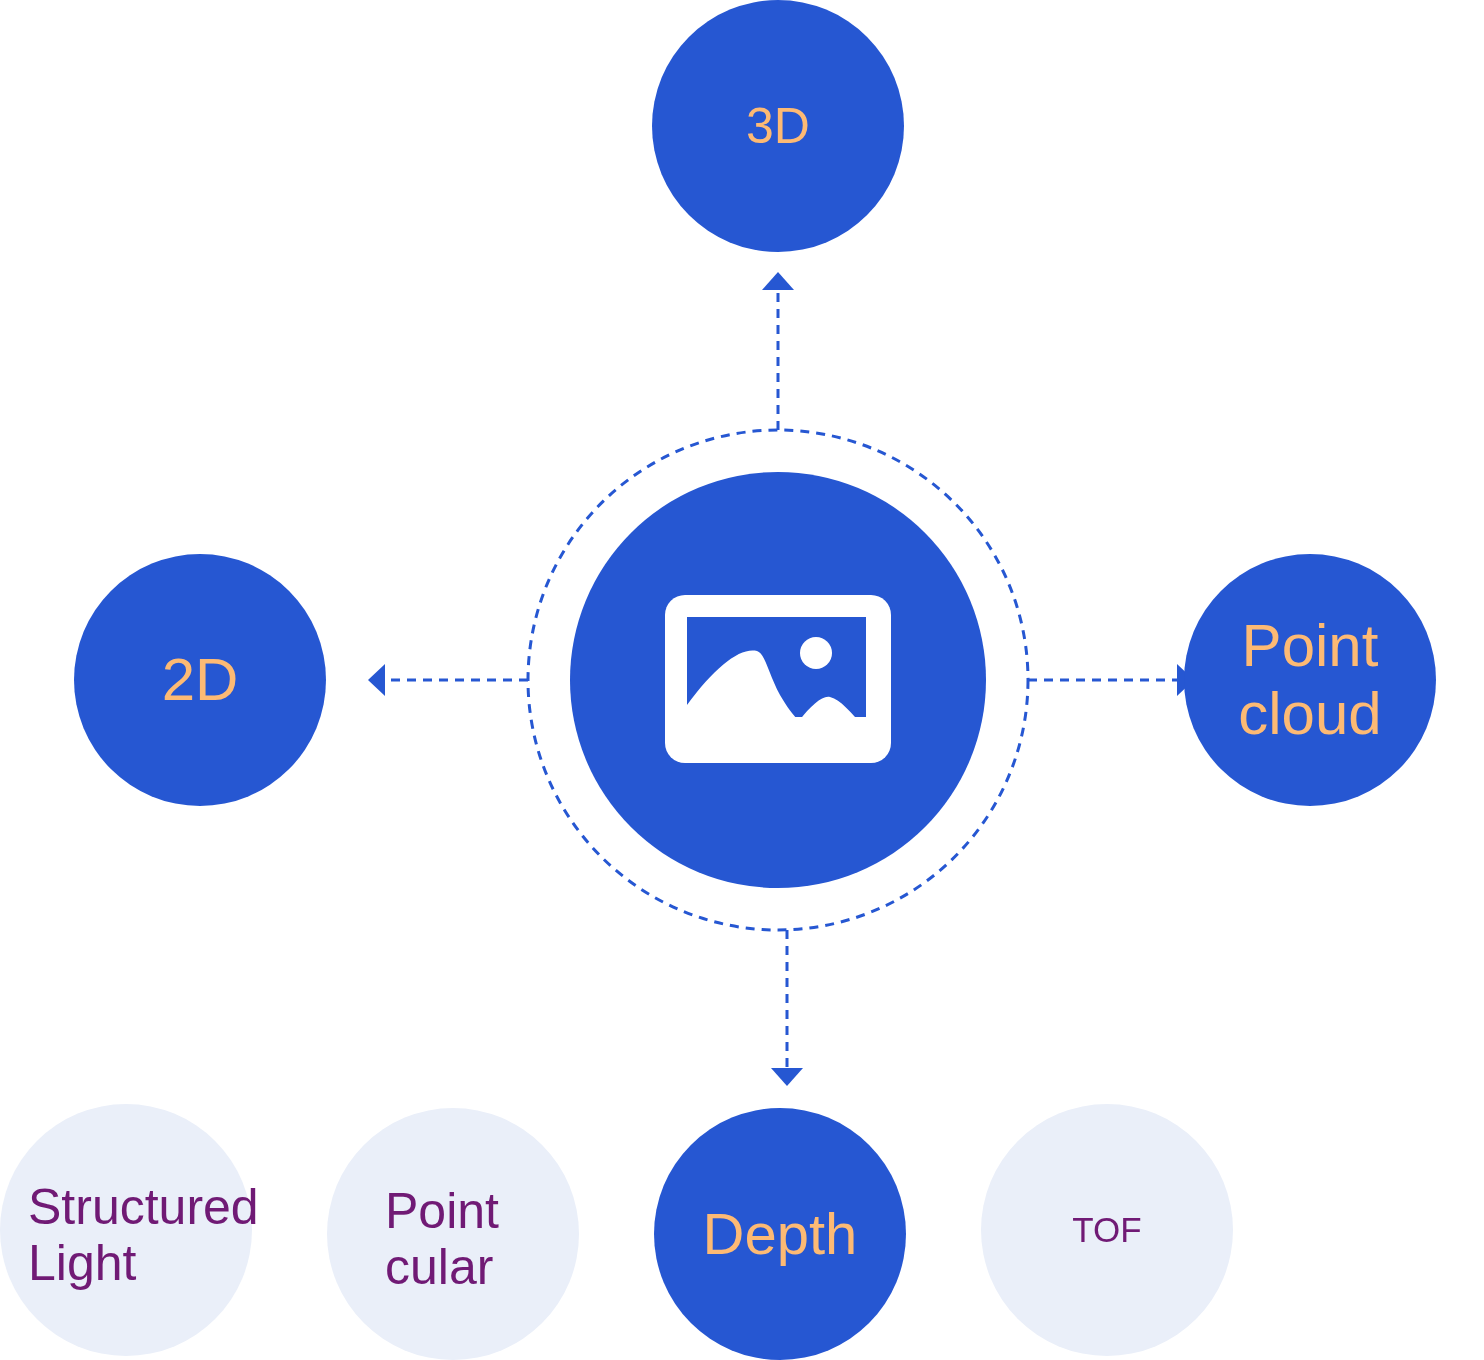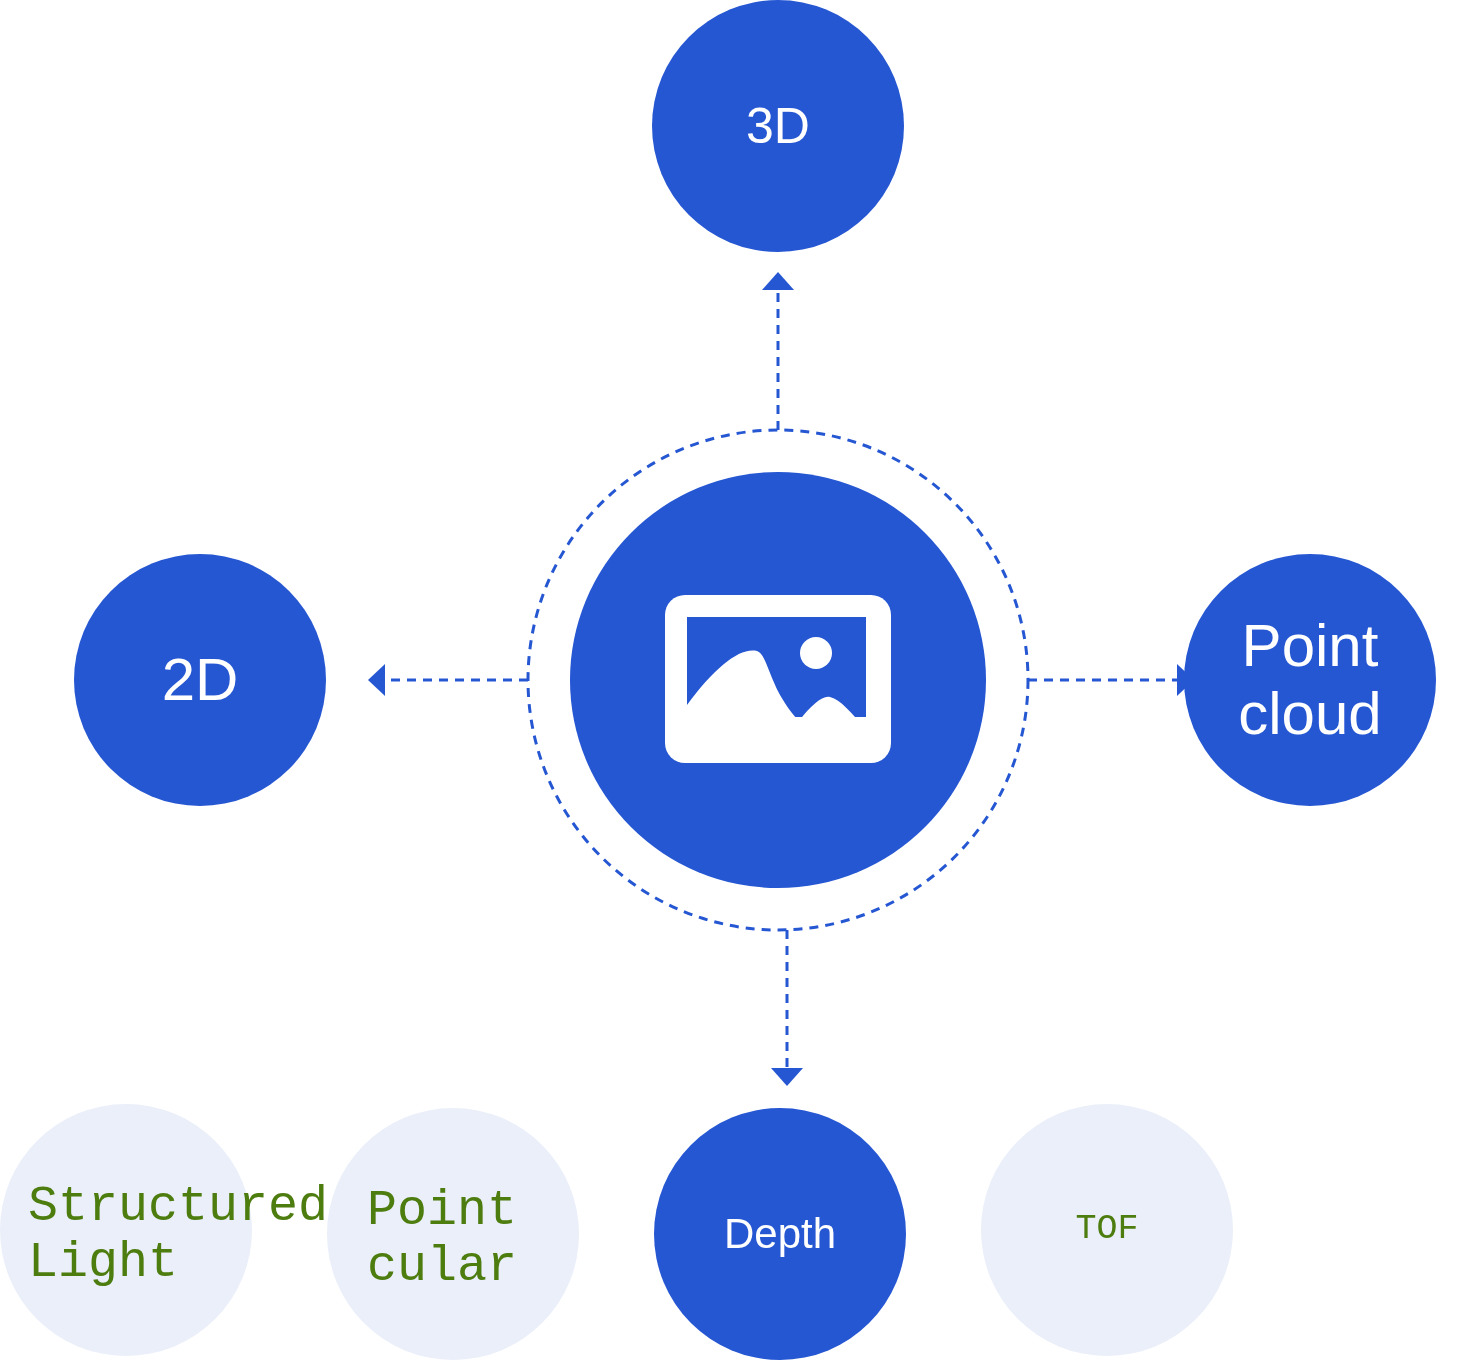--- a/index.html
+++ b/index.html
@@ -1,21 +1,21 @@
 <!DOCTYPE html>
 <html><head>
 <meta charset="utf-8">
 <style>
   html, body { margin: 0; padding: 0; background: #ffffff; }
   body { width: 1484px; height: 1360px; position: relative; overflow: hidden;
          font-family: "Liberation Sans", sans-serif; }
   .node { position: absolute; border-radius: 50%; display: flex; align-items: center;
           justify-content: center; text-align: center; }
-  .primary { background: #2657d2; color: #ffffff; }
-  .secondary { background: #eaeff9; color: #4d7c0f; font-family: Liberation Mono, monospace; }
+  .primary { background: #2657d2; color: #fdba74; }
+  .secondary { background: #eaeff9; color: #701a75; }
   .label { display: block; line-height: 1.13; }
   svg.lines { position: absolute; left: 0; top: 0; }
 </style>
 </head>
 <body>
 
 <svg class="lines" width="1484" height="1360">
   <circle cx="778" cy="680" r="250" fill="none" stroke="#2657d2" stroke-width="3" stroke-dasharray="9 7"></circle>
 
   <line x1="778" y1="430" x2="778" y2="290" stroke="#2657d2" stroke-width="3" stroke-dasharray="9 7"></line>
@@ -48,21 +48,21 @@
   <span class="label">2D</span>
 </div>
 
 <div class="node primary" style="left:1184px; top:554px; width:252px; height:252px; font-size:60px;">
   <div>
     <span class="label">Point</span>
     <span class="label">cloud</span>
   </div>
 </div>
 
-<div class="node primary" style="left:654px; top:1108px; width:252px; height:252px; font-size:42px;">
+<div class="node primary" style="left:654px; top:1108px; width:252px; height:252px; font-size:58px;">
   <span class="label">Depth</span>
 </div>
 
 <div class="node secondary" style="left:0px; top:1104px; width:252px; height:252px; font-size:50px; justify-content:flex-start;">
   <div style="text-align:left; padding-left:28px; margin-top:10px; white-space:nowrap;">
     <span class="label">Structured</span>
     <span class="label">Light</span>
   </div>
 </div>
 

